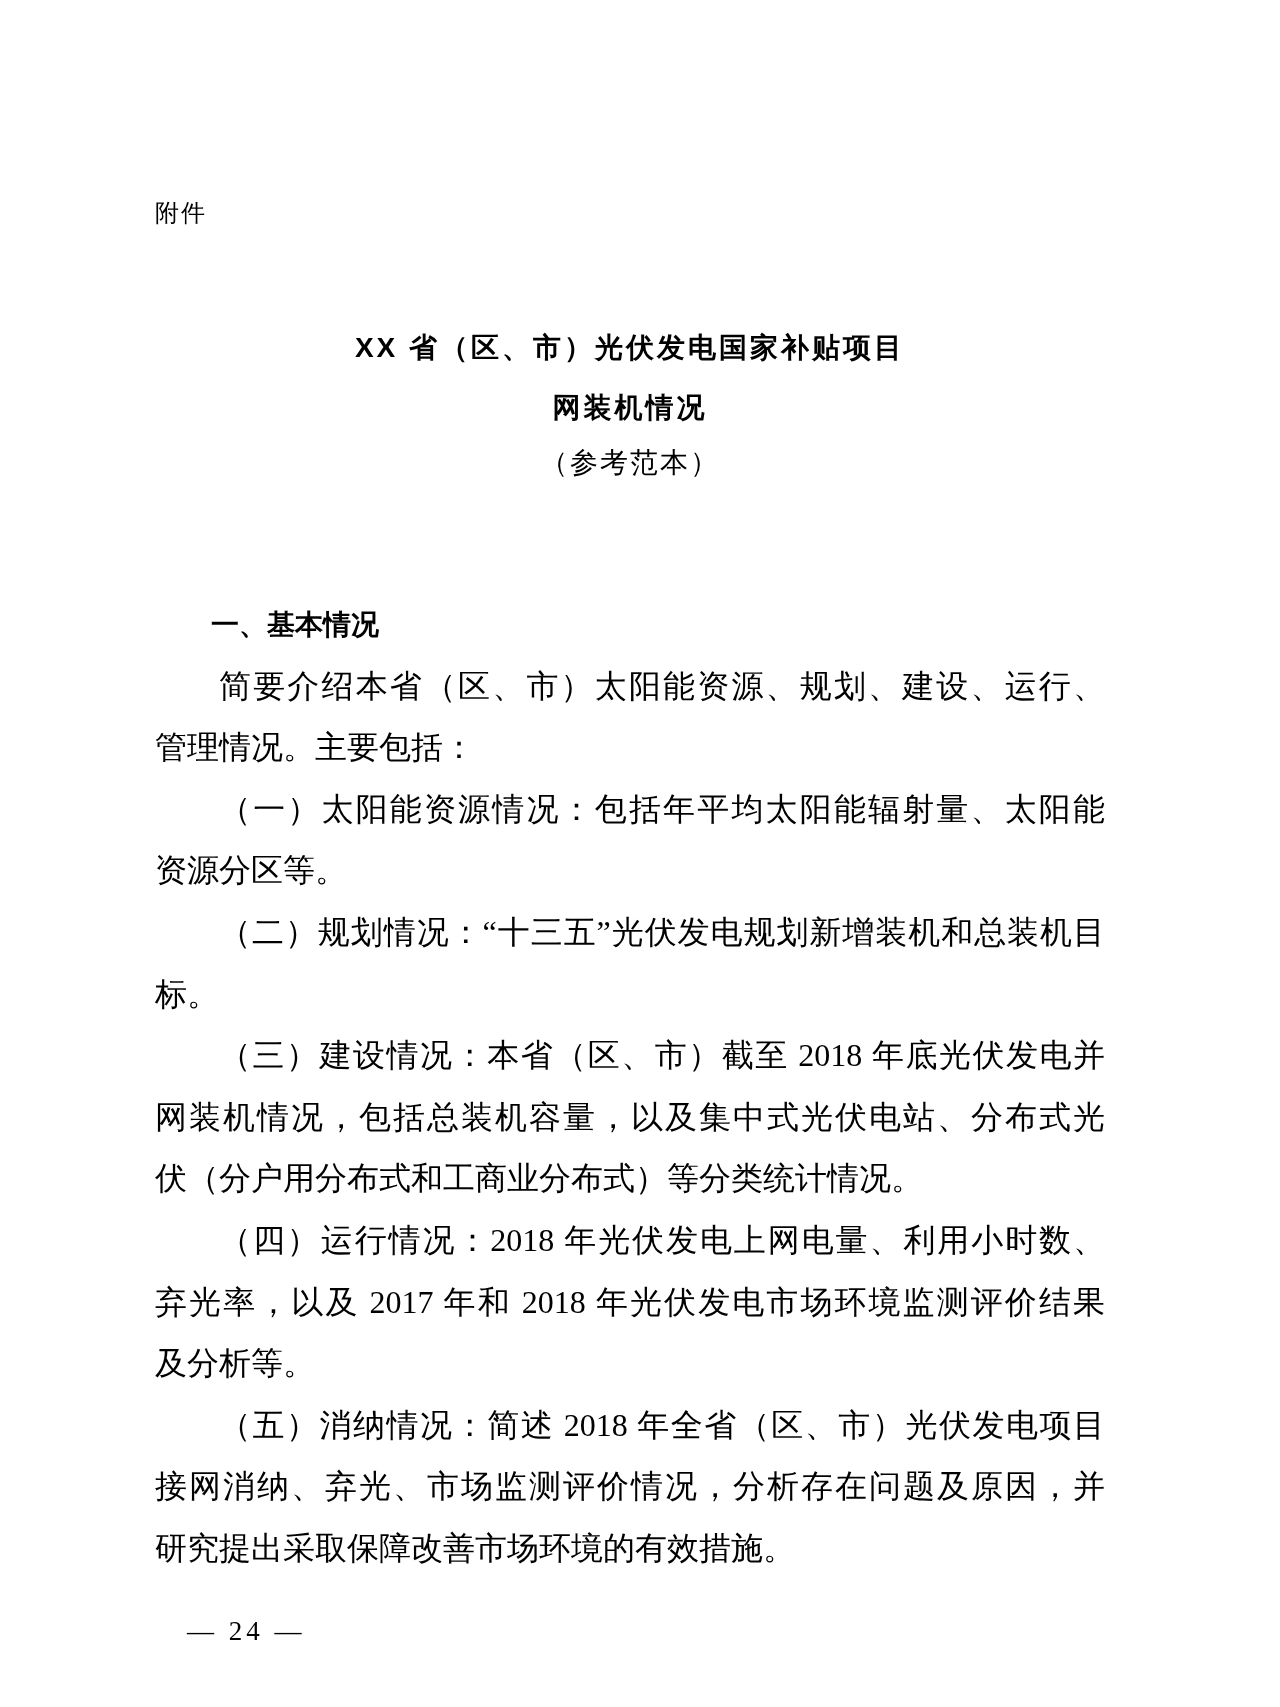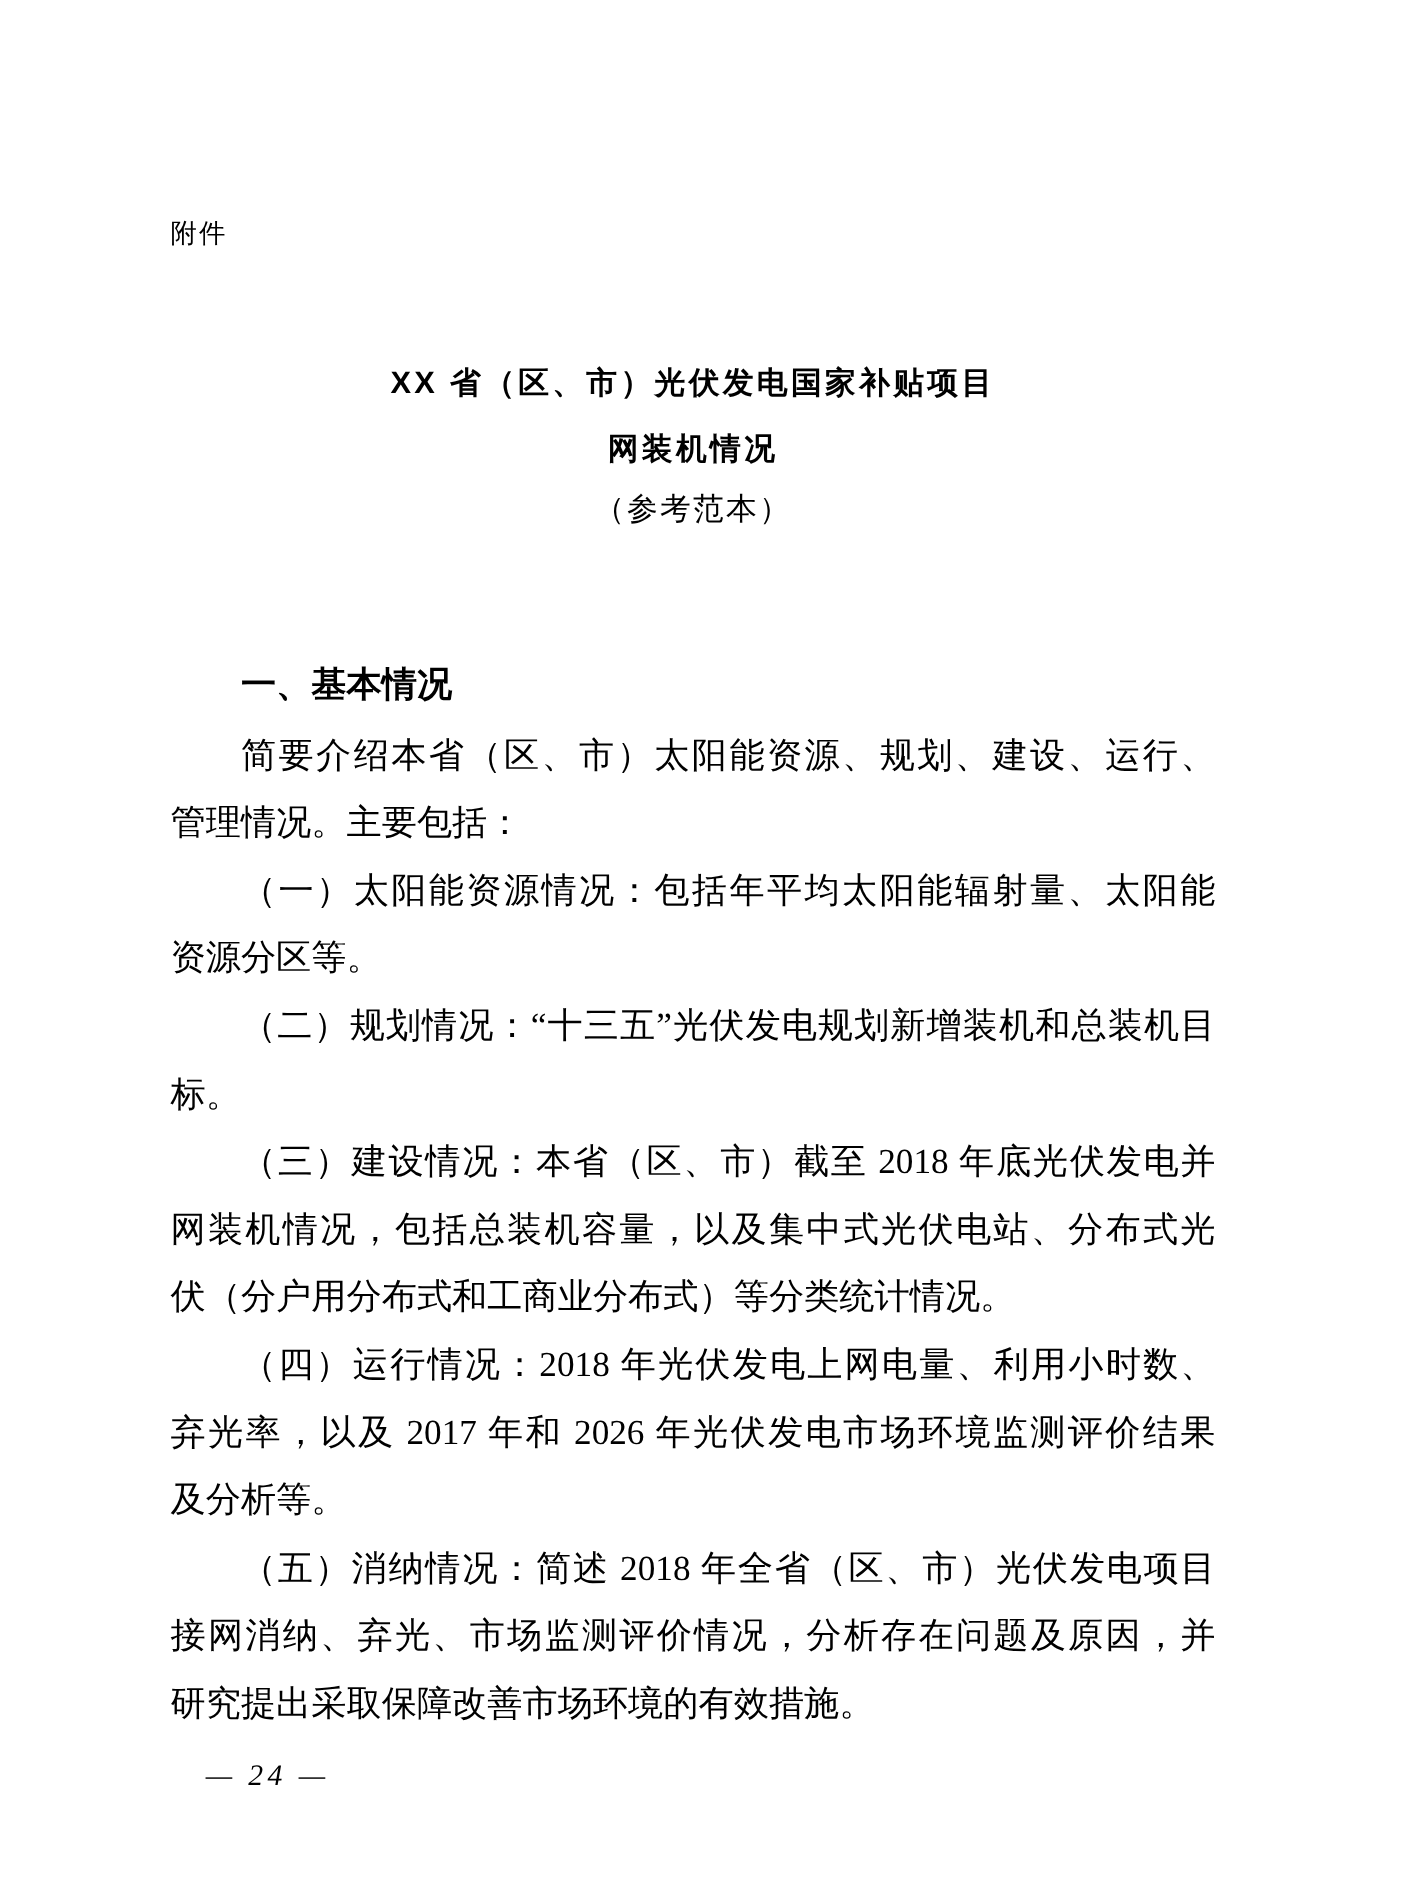--- a/index.html
+++ b/index.html
@@ -44,43 +44,42 @@
     font-size: 28px;
     line-height: 44px;
     letter-spacing: 2px;
   }
   .body-block {
     margin-top: 109px;
     font-size: 32px;
     line-height: 61.6px;
   }
   .section-heading {
-    font-family: Liberation Mono, monospace;
+    font-family: Liberation Serif, serif;
     font-weight: 700;
-    font-size: 32px;
+    font-size: 28px;
     text-indent: 2em;
   }
   .bline {
     text-align: justify;
     text-align-last: justify;
   }
   .bline.first {
     text-indent: 2em;
   }
   .bline.last {
     text-align: center;
     text-align-last: left;
   }
   .footer {
-    margin-top: 16px;
+    margin-top: 33px;
     margin-left: 32px;
     font-size: 27px;
     line-height: 36px;
     letter-spacing: 4px;
-    font-style: italic;
   }
 </style>
 </head>
 <body>
 
 <div class="page">
 
   <div class="attachment">附件</div>
 
   <div class="title-block">
@@ -110,21 +109,21 @@
     </div>
 
     <div>
       <div class="bline first">（三）建设情况：本省（区、市）截至 2018 年底光伏发电并</div>
       <div class="bline">网装机情况，包括总装机容量，以及集中式光伏电站、分布式光</div>
       <div class="bline last">伏（分户用分布式和工商业分布式）等分类统计情况。</div>
     </div>
 
     <div>
       <div class="bline first">（四）运行情况：2018 年光伏发电上网电量、利用小时数、</div>
-      <div class="bline">弃光率，以及 2017 年和 2026 年光伏发电市场环境监测评价结果</div>
+      <div class="bline">弃光率，以及 2017 年和 2018 年光伏发电市场环境监测评价结果</div>
       <div class="bline last">及分析等。</div>
     </div>
 
     <div>
       <div class="bline first">（五）消纳情况：简述 2018 年全省（区、市）光伏发电项目</div>
       <div class="bline">接网消纳、弃光、市场监测评价情况，分析存在问题及原因，并</div>
       <div class="bline last">研究提出采取保障改善市场环境的有效措施。</div>
     </div>
 
   </div>

